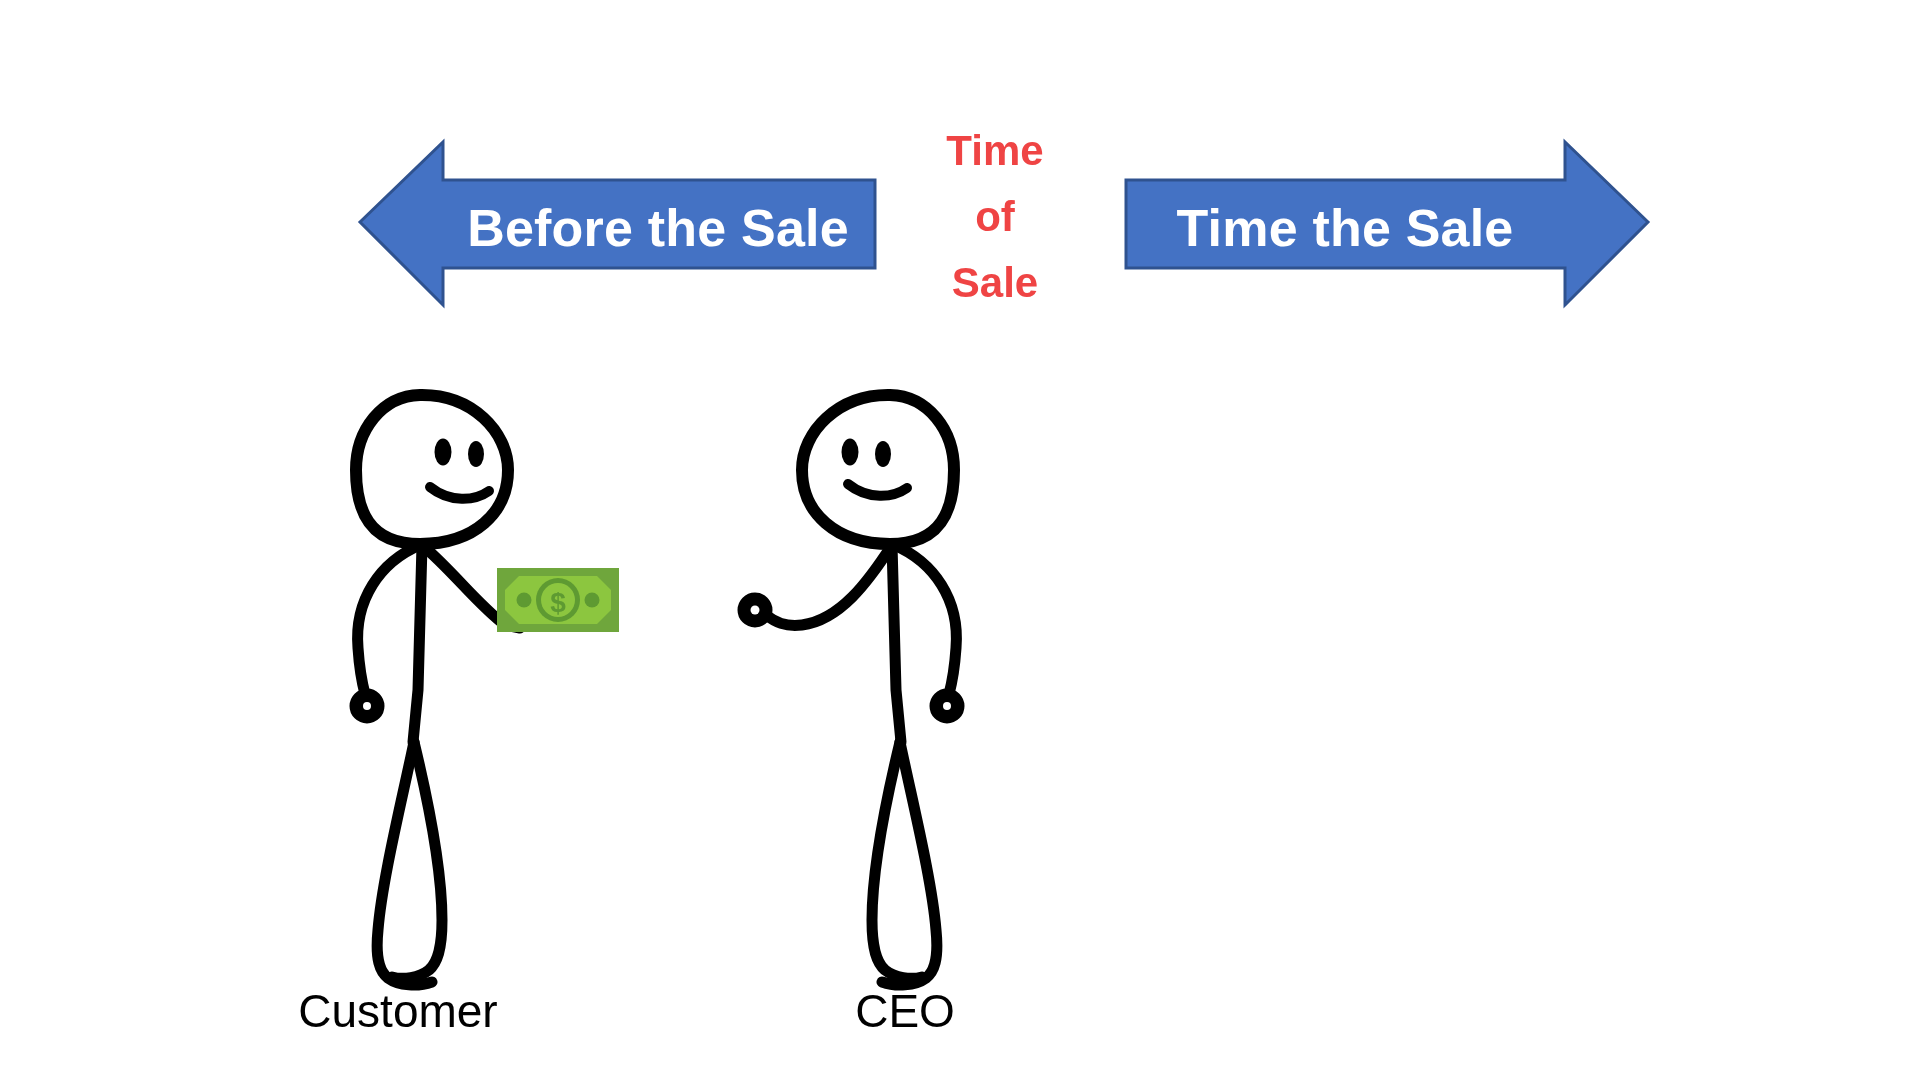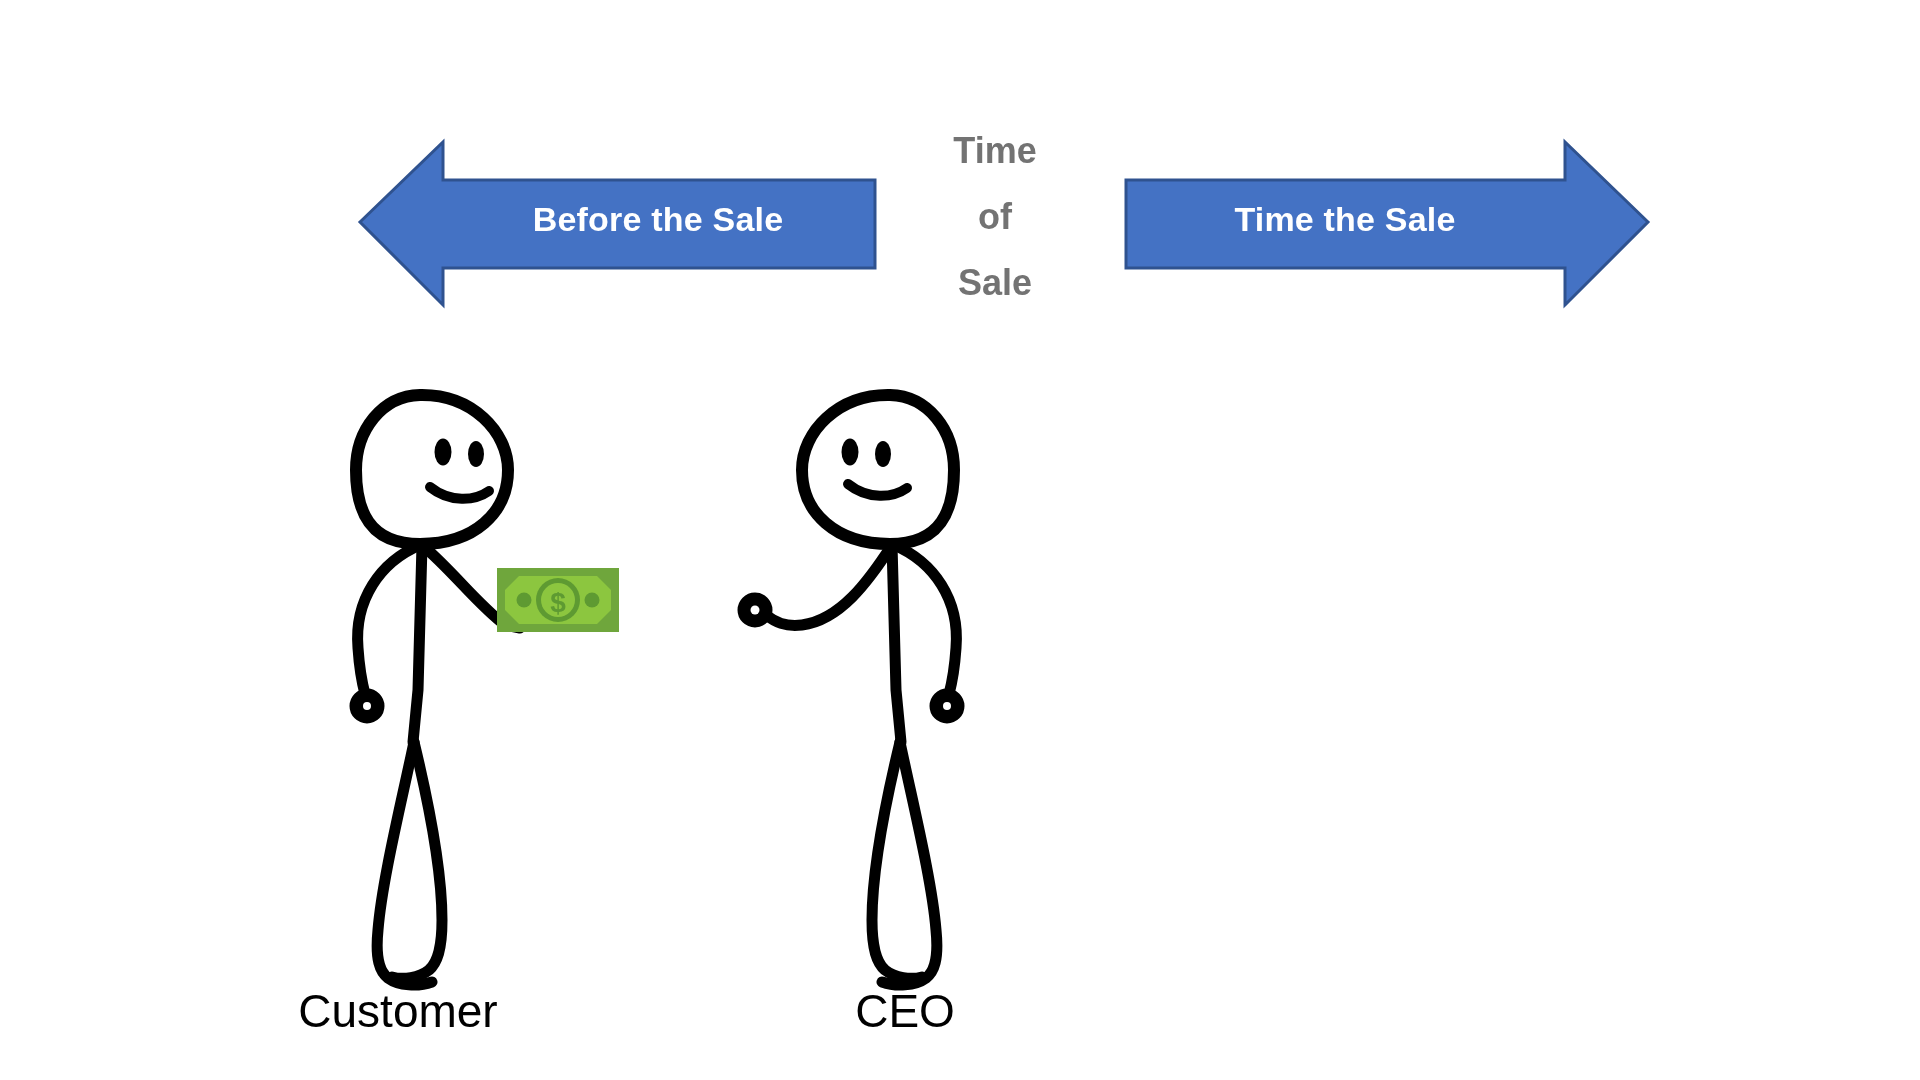--- a/index.html
+++ b/index.html
@@ -26,21 +26,21 @@
     left: 0; top: 0;
     width: 1920px;
     height: 1080px;
     display: block;
   }
   .arrow-label {
     position: absolute;
     color: #ffffff;
     font-family: "Liberation Sans", sans-serif;
     font-weight: 700;
-    font-size: 34px;
+    font-size: 52px;
     letter-spacing: 0.2px;
     white-space: nowrap;
     text-align: center;
     line-height: 1;
   }
   #arrow-left-label {
     left: 443px;
     top: 202px;
     width: 430px;
   }
@@ -48,24 +48,24 @@
     left: 1130px;
     top: 202px;
     width: 430px;
   }
   .center-caption {
     position: absolute;
     left: 885px;
     top: 118px;
     width: 220px;
     text-align: center;
-    color: #737373;
+    color: #ef4444;
     font-family: "Liberation Sans", sans-serif;
     font-weight: 700;
-    font-size: 36px;
+    font-size: 42px;
     line-height: 66px;
     white-space: pre-line;
   }
   .figure-label {
     position: absolute;
     top: 988px;
     color: #000000;
     font-family: "Liberation Sans", sans-serif;
     font-weight: 400;
     font-size: 46px;

